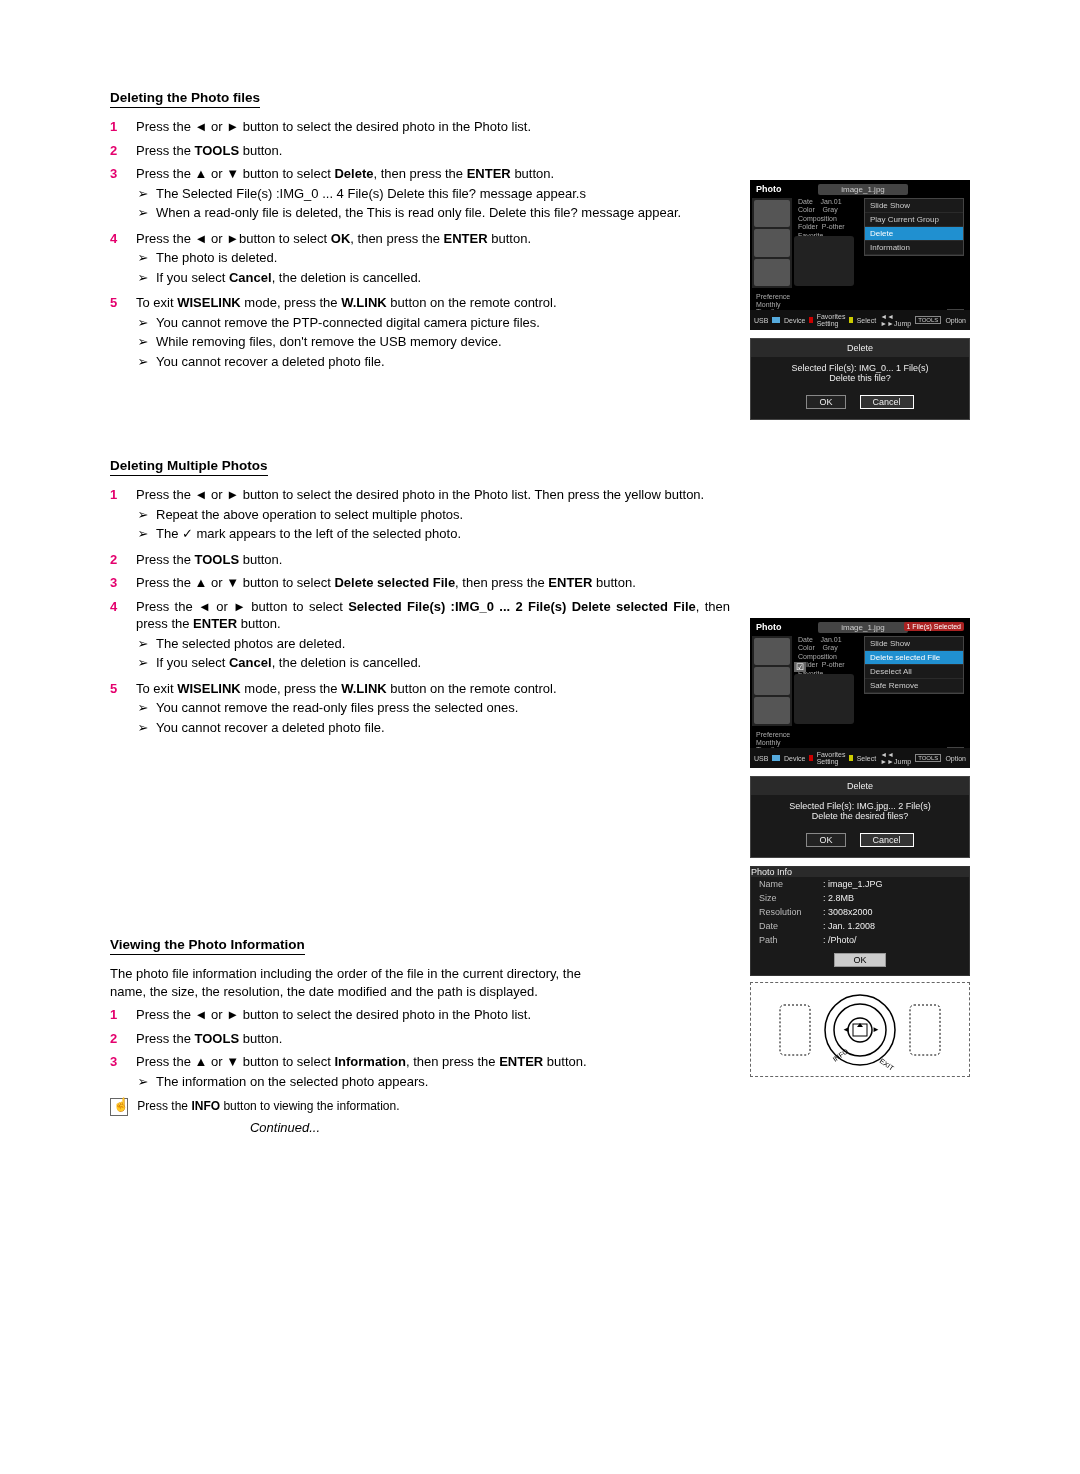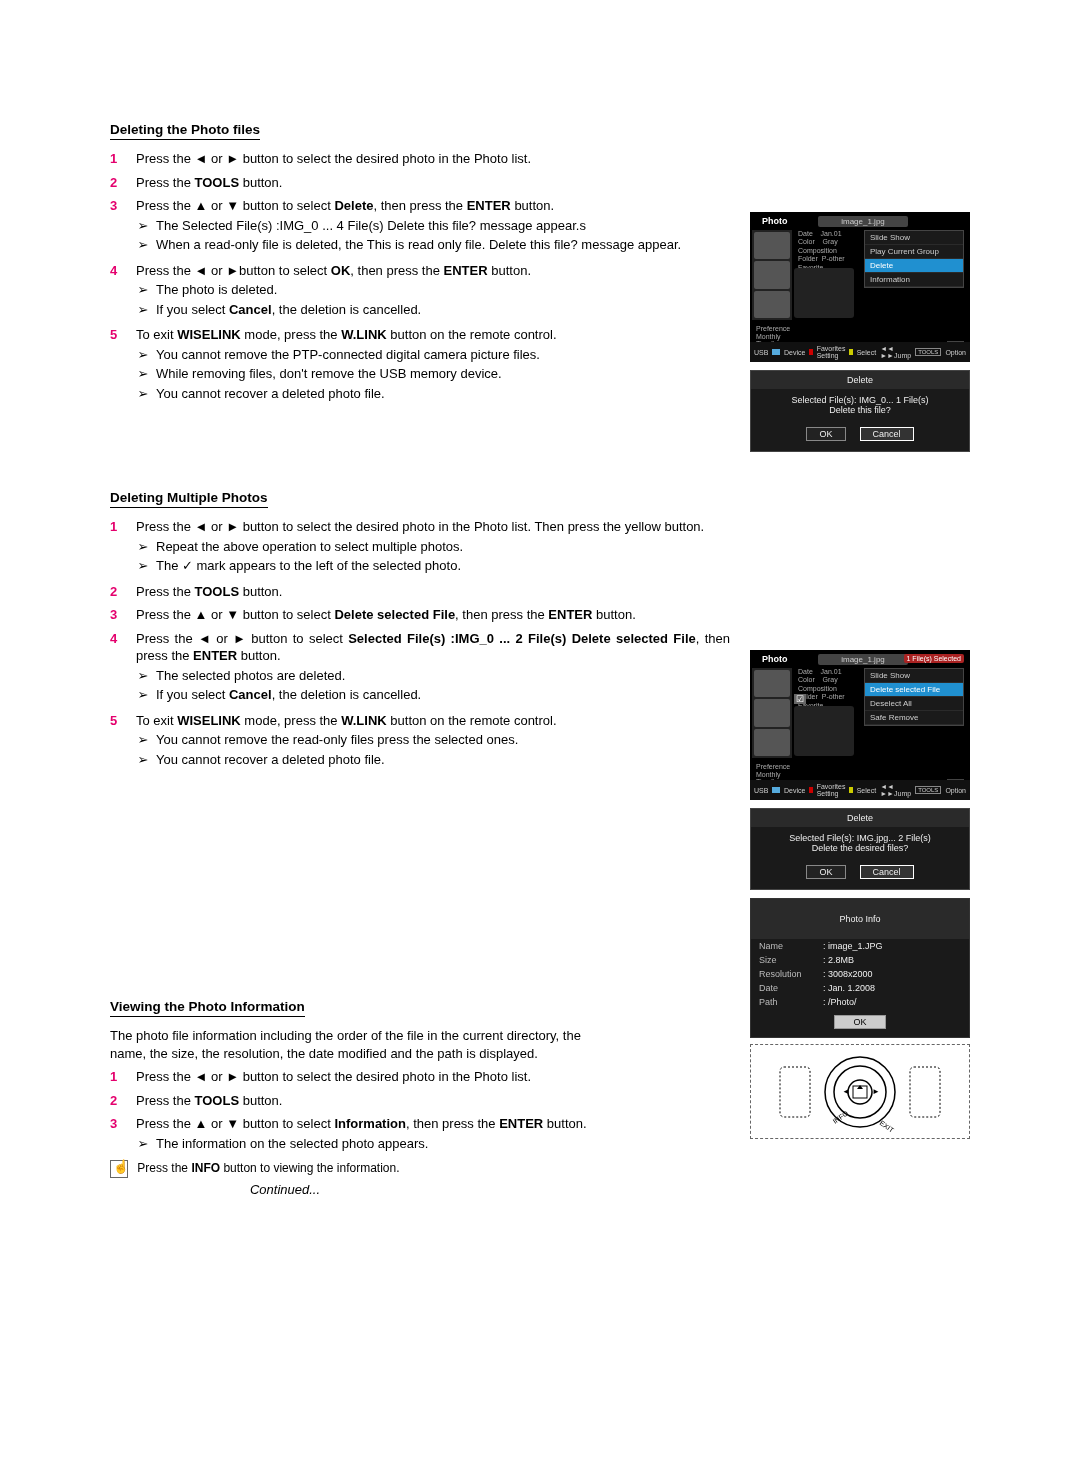--- a/index.html
+++ b/index.html
@@ -20,21 +20,20 @@
     font-size: 13.5px;
     margin-bottom: 4px;
     border-bottom: 1px solid #000;
     display: inline-block;
     padding-bottom: 2px;
   }
   .two-col {
     display: flex;
     gap: 20px;
     margin-bottom: 30px;
-    margin-top: 32px;
   }
   .left-col { flex: 1; }
   .right-col { width: 220px; }
   ol.steps { list-style: none; padding: 0; margin: 0;}
   ol.steps > li { display: flex; gap: 12px; margin: 6px 0; line-height: 1.35;}
   ol.steps > li .num { color: #e4006d; font-weight: bold; flex: 0 0 14px; font-family: Arial; }
   ol.steps > li .body { flex: 1; }
   .sub { list-style:none; padding:0; margin:2px 0 0 0;}
   .sub li { display:flex; gap:6px; margin: 2px 0;}
   .sub li .arrow { flex:0 0 14px; text-align:center;}
@@ -55,21 +54,21 @@
   }
   
   .tv-box {
     background: #000;
     color: #ccc;
     font-size: 8px;
     position: relative;
     margin-bottom: 8px;
   }
   .tv-photo { height: 150px; }
-  .tv-header { background:#000; padding:4px 12px; font-weight:bold; font-size:9px; color:#fff;}
+  .tv-header { background:#000; padding:4px 6px; font-weight:bold; font-size:9px; color:#fff;}
   .tv-filename { position:absolute; top:4px; left:68px; width:90px; text-align:center; background:#444; border-radius:2px; padding:1px 0;}
   .tv-sidebar { position:absolute; left:2px; top:18px; width:40px; height:90px; background:#222; display:flex; flex-direction:column; gap:2px; padding:2px;}
   .tv-thumb { background:#555; flex:1; border-radius:2px;}
   .tv-thumb-row { position:absolute; left:44px; top:56px; width:60px; height:50px; background:#222; border-radius:3px;}
   .tv-checkrow { position:absolute; left:44px; top:44px; font-size:9px; color:#fff; background:#666; padding:0 2px;}
   .tv-meta { position:absolute; left:48px; top:18px; font-size:7px; line-height:1.2; color:#aaa;}
   .tv-popup { position:absolute; right:6px; top:18px; width:100px; background:#1a1a1a; border:1px solid #444; }
   .tv-popup .pi { padding:2px 5px; border-bottom:1px solid #2a2a2a; font-size:8px;}
   .tv-popup .sel { background:#2090d0; color:#fff;}
   .tv-bottom { position:absolute; bottom:0; left:0; right:0; background:#111; font-size:7px; padding:3px 4px; display:flex; gap:4px; align-items:center; color:#ccc;}
@@ -85,21 +84,21 @@
   }
   .dialog .d-title { background:#2a2a2a; padding:4px; font-size:9px;}
   .dialog .d-body { padding:6px 4px; }
   .dialog .d-btns { display:flex; justify-content:center; gap:14px; padding:6px 0 10px;}
   .dbtn { display:inline-block; padding:1px 12px; border:1px solid #888; background:#222; color:#eee; font-size:9px;}
   .dbtn.sel { border-color:#fff; background:#333;}
 
   .info-box {
     background:#1a1a1a; color:#eee; font-size:9px; border:1px solid #333;
   }
-  .info-box .it { background:#2a2a2a; text-align:center; padding:15px;}
+  .info-box .it { background:#2a2a2a; text-align:left; padding:0;}
   .info-box .row { display:flex; padding:2px 8px; gap:10px;}
   .info-box .lbl { width:54px; color:#bbb;}
   .info-box .okrow { text-align:center; padding:6px 0 8px;}
   .info-box .okb { display:inline-block; border:1px solid #999; padding:1px 18px; background:#ccc; color:#000; font-size:9px;}
 
   .remote-box {
     border:1px dashed #666; height:95px; display:flex; align-items:center; justify-content:center;
     margin-top:6px;
   }
   .remote-box svg { width:170px; height:80px;}

